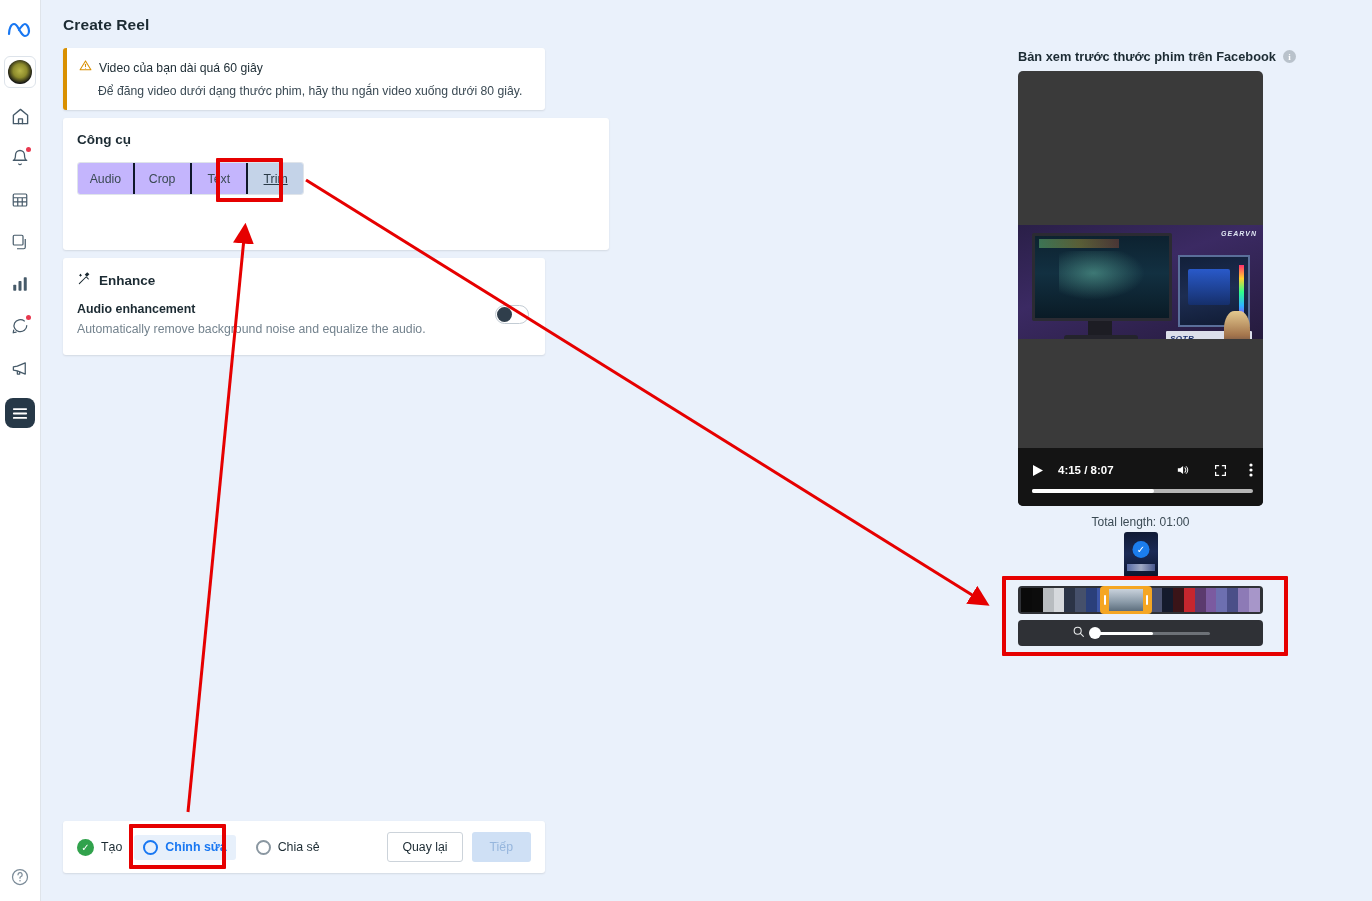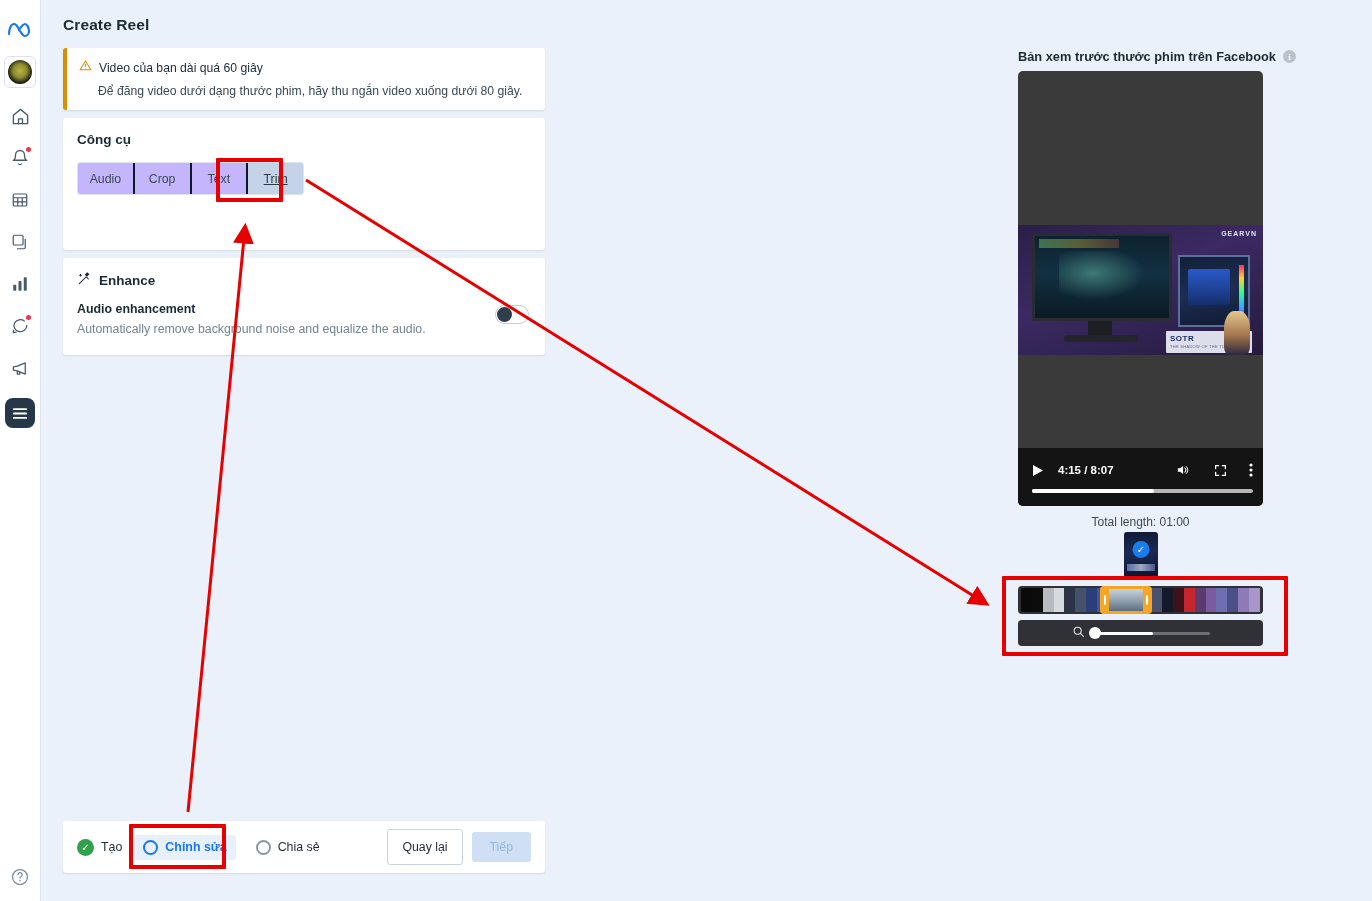--- a/index.html
+++ b/index.html
@@ -70,21 +70,21 @@
   }
   #warning-title{
     font-size:12.2px; font-weight:normal; color:#1c2b33;
     display:flex; align-items:flex-end; gap:7px;
   }
   #warning-desc{
     font-size:12.2px; color:#3b4a54; margin-top:9px; margin-left:19px;
   }
 
   #tools-card{
-    position:absolute; left:63px; top:118px; width:482px; height:132px;
+    position:absolute; left:63px; top:118px; width:546px; height:132px;
     background:#ffffff; border-radius:3px; box-shadow:0 1px 2px rgba(0,0,0,.10);
     padding:14px 14px 0 14px;
   }
   #tools-heading{ font-size:13.5px; font-weight:bold; color:#1c2b33; }
   #tool-tabs{
     margin-top:15px; display:flex; width:227px; height:33px;
     border:1px solid #dfe4ea; border-radius:3px; overflow:hidden; background:#fff;
   }
   .tool-tab{
     flex:1; display:flex; align-items:center; justify-content:center;
@@ -131,21 +131,21 @@
     width:15px;height:15px;border-radius:50%;
     border:2px solid #8a97a1; flex:none;
   }
   .step.active .step-circle{ border-color:#1877f2; }
   .step-check{
     width:17px;height:17px;border-radius:50%;background:#31a24c;flex:none;
     display:flex;align-items:center;justify-content:center;color:#fff;font-size:10px;
   }
   #stepper-actions{ margin-left:auto; display:flex; gap:9px; align-items:center; }
   #btn-back{
-    height:36px; padding:0 14px; border:1px solid #ccd3da; border-radius:3px;
+    height:30px; padding:0 14px; border:1px solid #ccd3da; border-radius:3px;
     background:#fff; font-size:12.3px; color:#1c2b33; display:flex;align-items:center;
     cursor:pointer;
   }
   #btn-next{
     height:30px; padding:0 18px; border:none; border-radius:3px;
     background:#cfe0f5; font-size:12.3px; color:#96b6dd; display:flex;align-items:center;
     cursor:pointer;
   }
 
   
@@ -158,23 +158,24 @@
     width:13px;height:13px;border-radius:50%;background:#b9c2cb;color:#fff;
     font-size:9px; display:flex;align-items:center;justify-content:center; font-weight:bold;
     font-family:"Liberation Serif", serif;
   }
 
   #video-player{
     position:absolute; left:1018px; top:71px; width:245px; height:435px;
     background:#3a3a3a; border-radius:5px; overflow:hidden;
   }
   #video-frame{
-    position:absolute; left:0; top:154px; width:245px; height:130px;
+    position:absolute; left:0; top:154px; width:245px; height:114px;
     background:linear-gradient(160deg,#2a1f48 0%,#3b2a63 42%,#251b3d 100%);
     overflow:hidden;
+    font-style:italic;
   }
   .vf-monitor{
     position:absolute; left:14px; top:8px; width:140px; height:88px;
     background:linear-gradient(180deg,#0d2230 0%,#123041 45%,#0a1b26 100%);
     border:3px solid #2b2b33; border-radius:2px;
   }
   .vf-monitor:after{
     content:""; position:absolute; left:18%; top:18%; width:64%; height:60%;
     background:radial-gradient(ellipse at 40% 45%, rgba(98,180,160,.55), rgba(10,50,60,0) 70%);
   }

